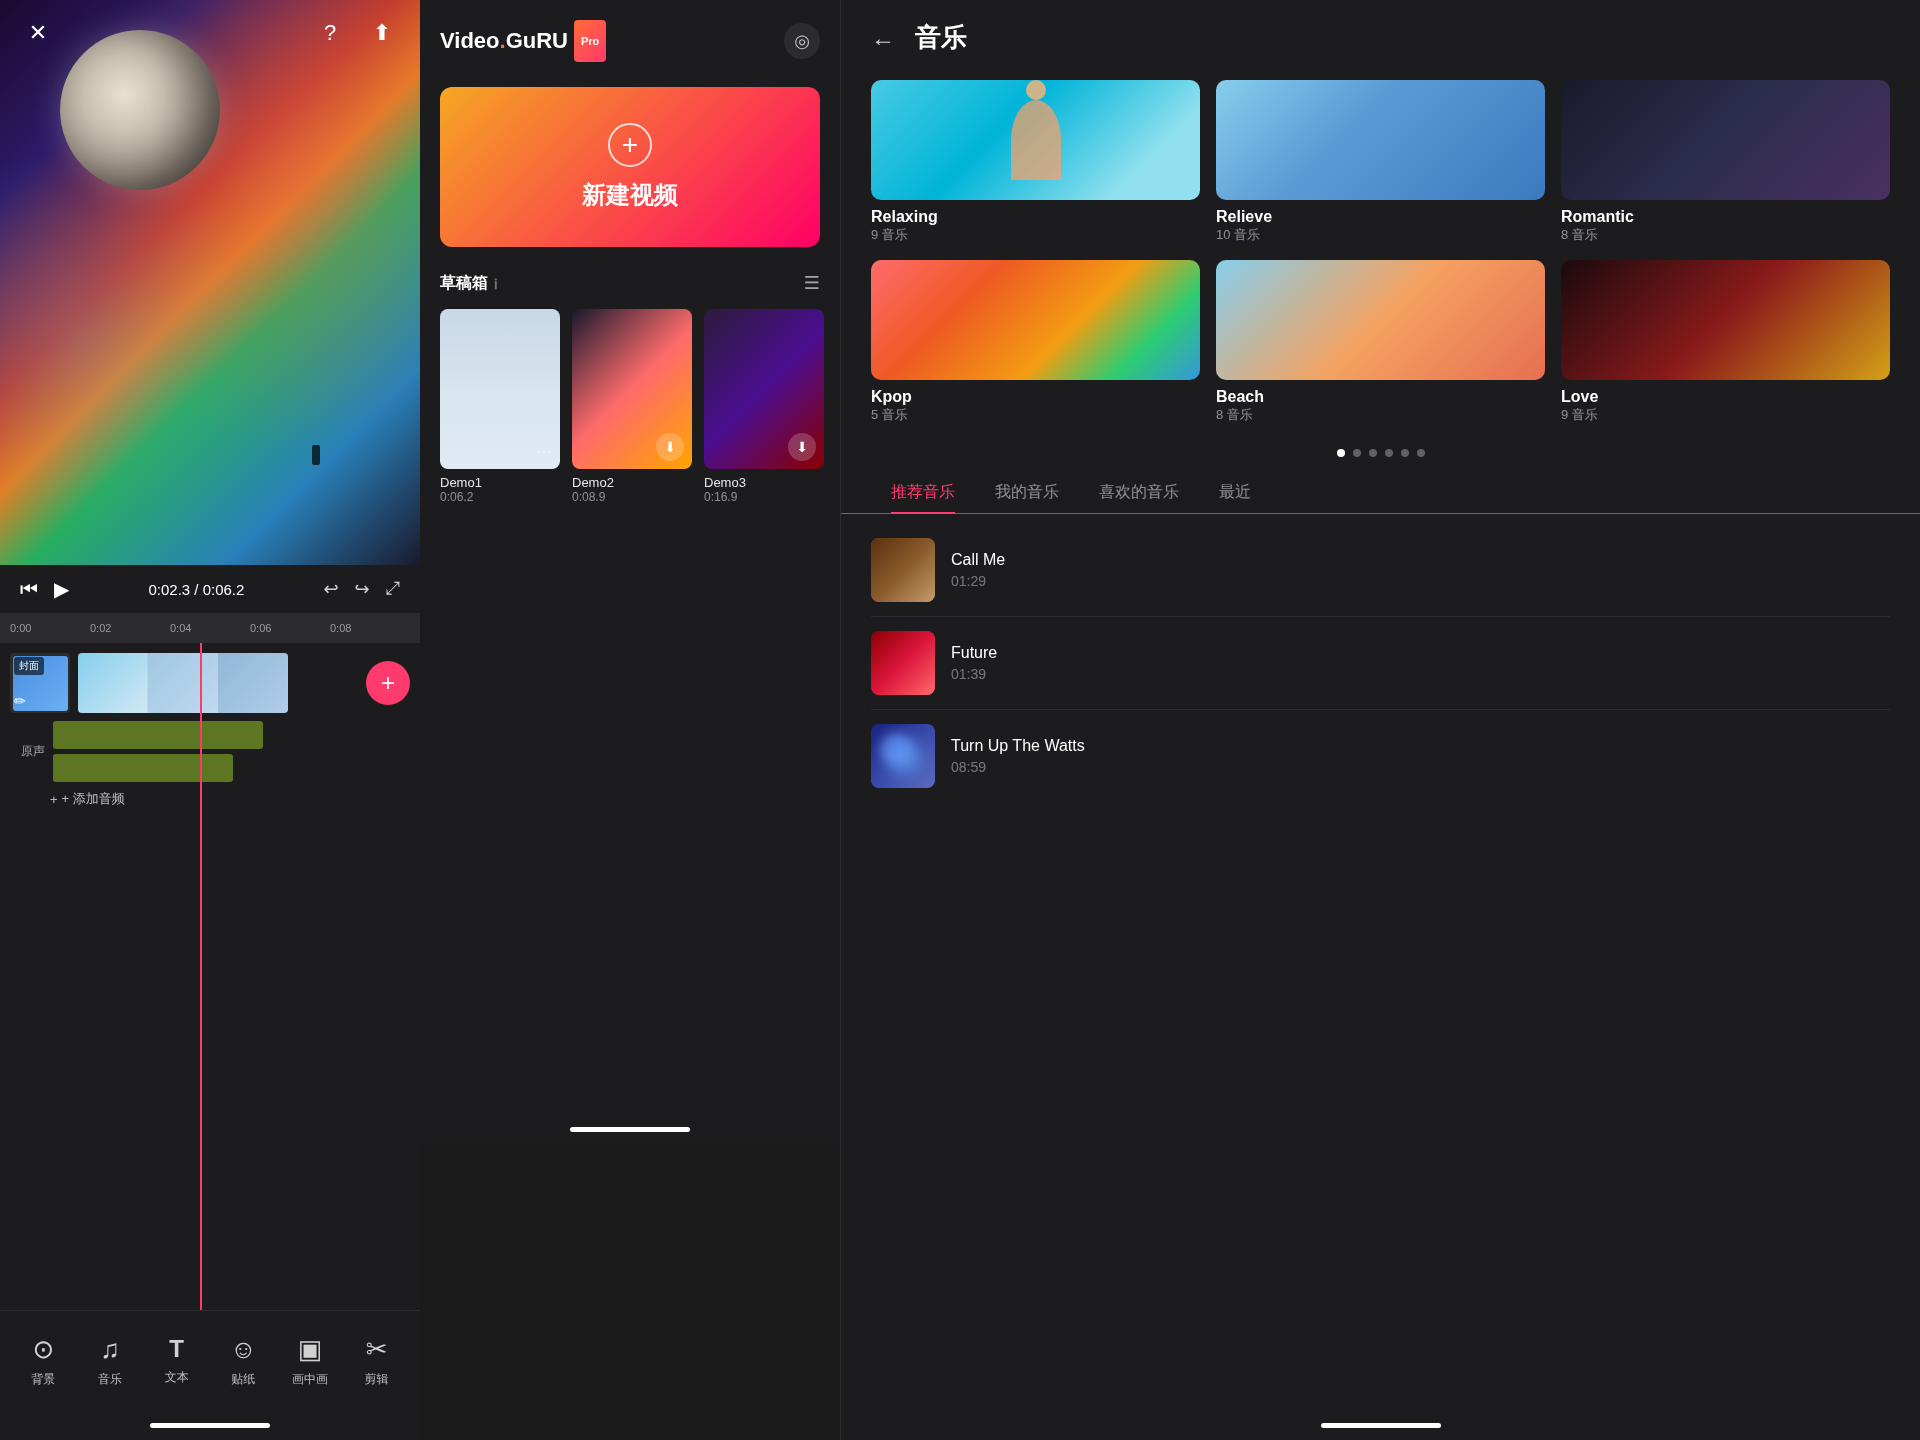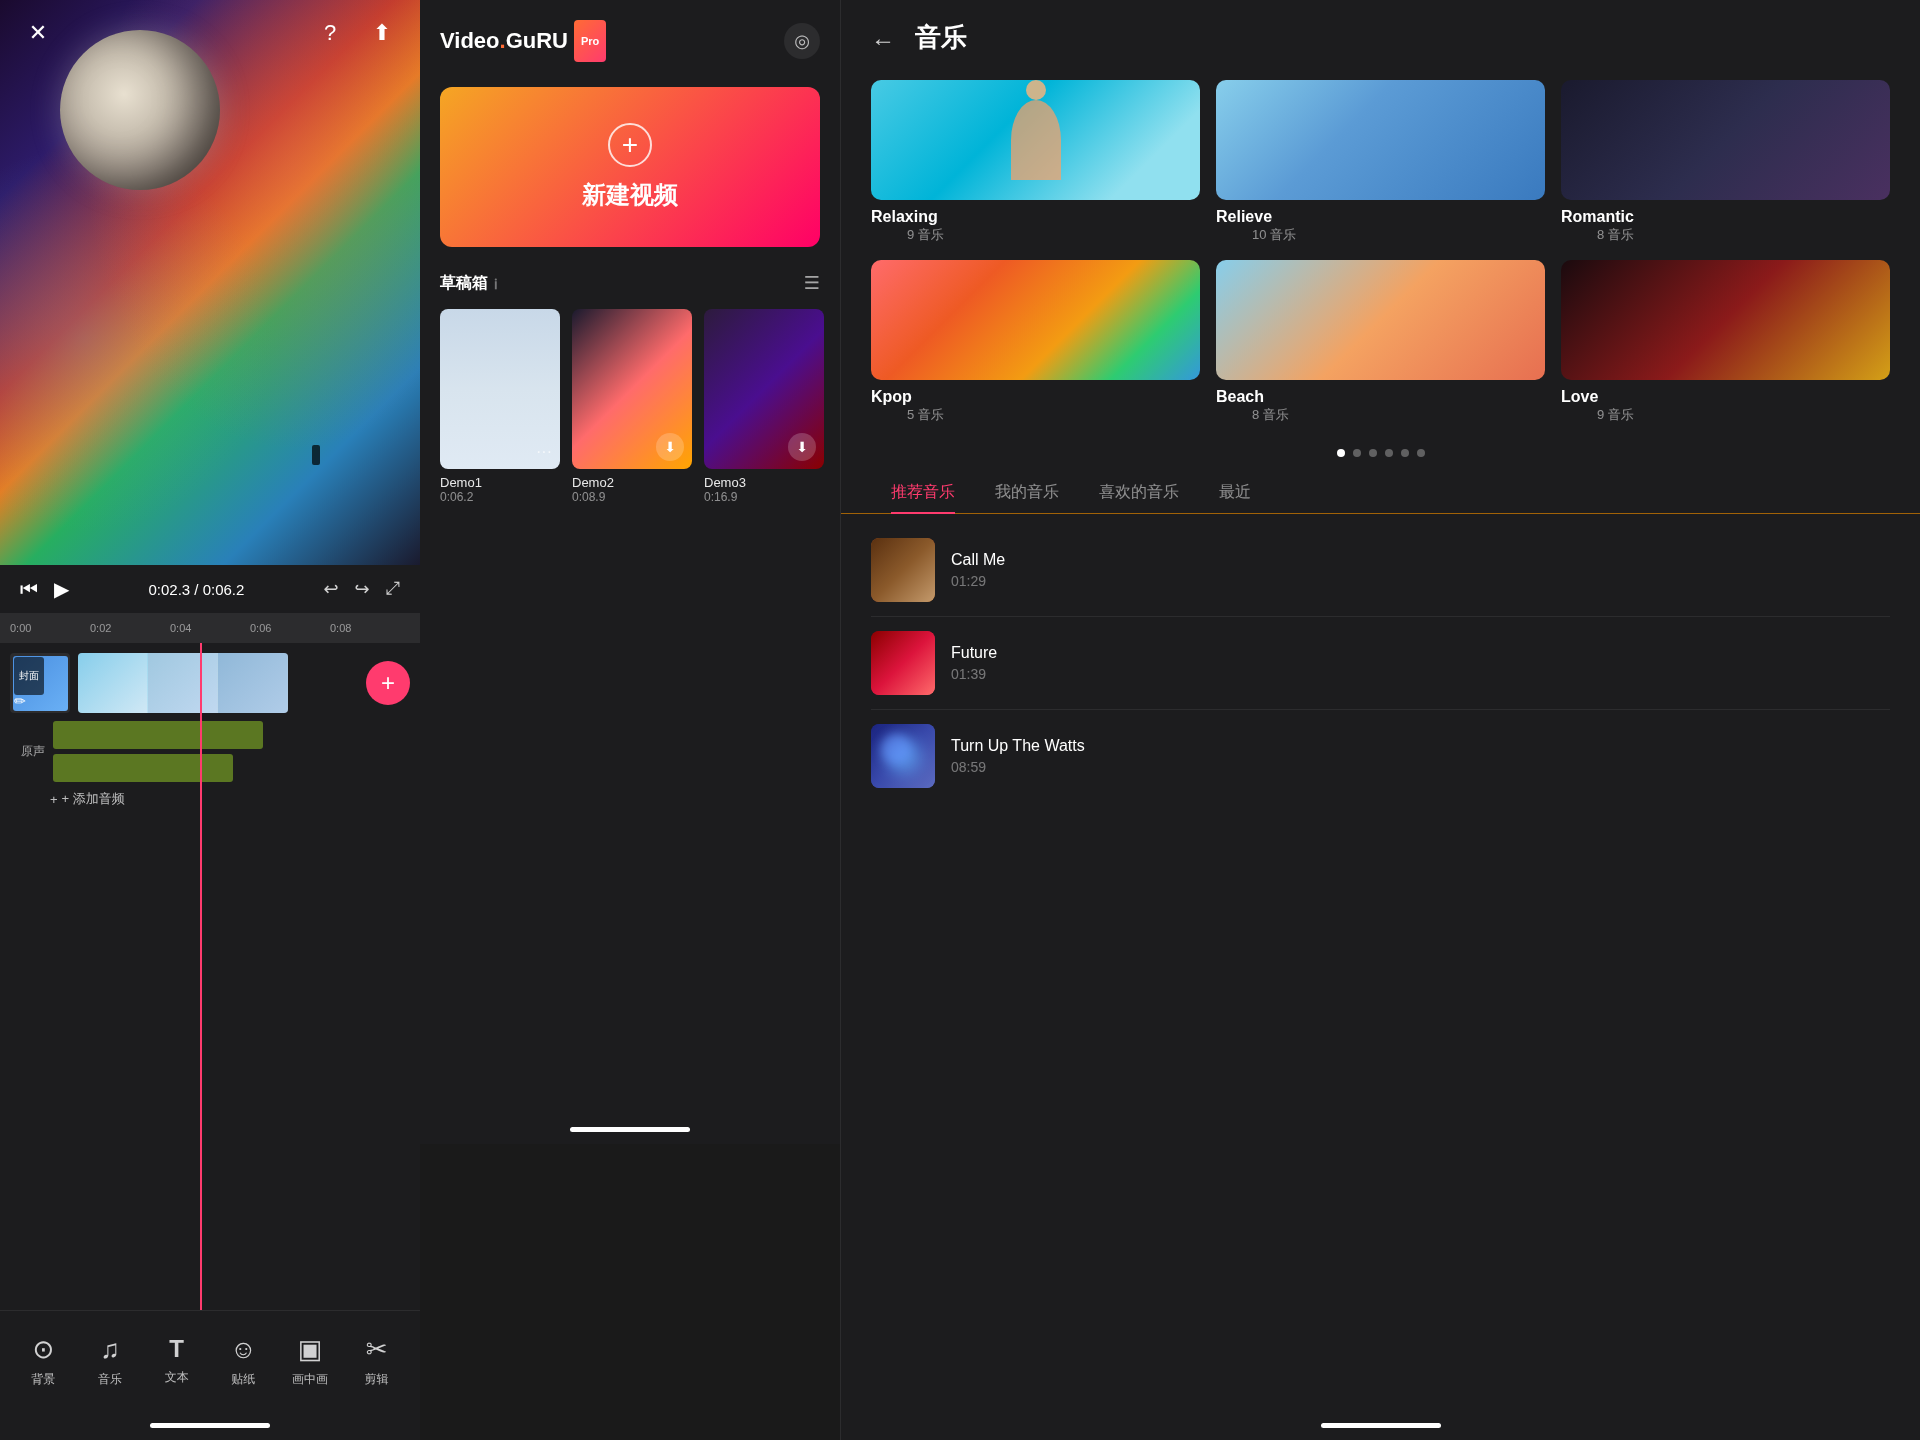--- a/index.html
+++ b/index.html
@@ -201,21 +201,21 @@
       background: linear-gradient(135deg, #3a7fd0, #5aa0e5);
     }
 
     .cover-badge {
       position: absolute;
       top: 4px;
       left: 4px;
       background: rgba(0,0,0,0.6);
       color: white;
       font-size: 10px;
-      padding: 12px 5px;
+      padding: 2px 5px;
       border-radius: 3px;
     }
 
     .edit-icon-badge {
       position: absolute;
       bottom: 4px;
       left: 4px;
       color: white;
       font-size: 14px;
     }
@@ -540,21 +540,20 @@
 
     .category-name {
       color: white;
       font-size: 16px;
       font-weight: 600;
     }
 
     .category-count {
       color: rgba(255,255,255,0.5);
       font-size: 13px;
-      margin-left: 36px;
     }
 
     
     .page-dots {
       display: flex;
       justify-content: center;
       gap: 8px;
       padding: 5px 0 15px;
     }
 

